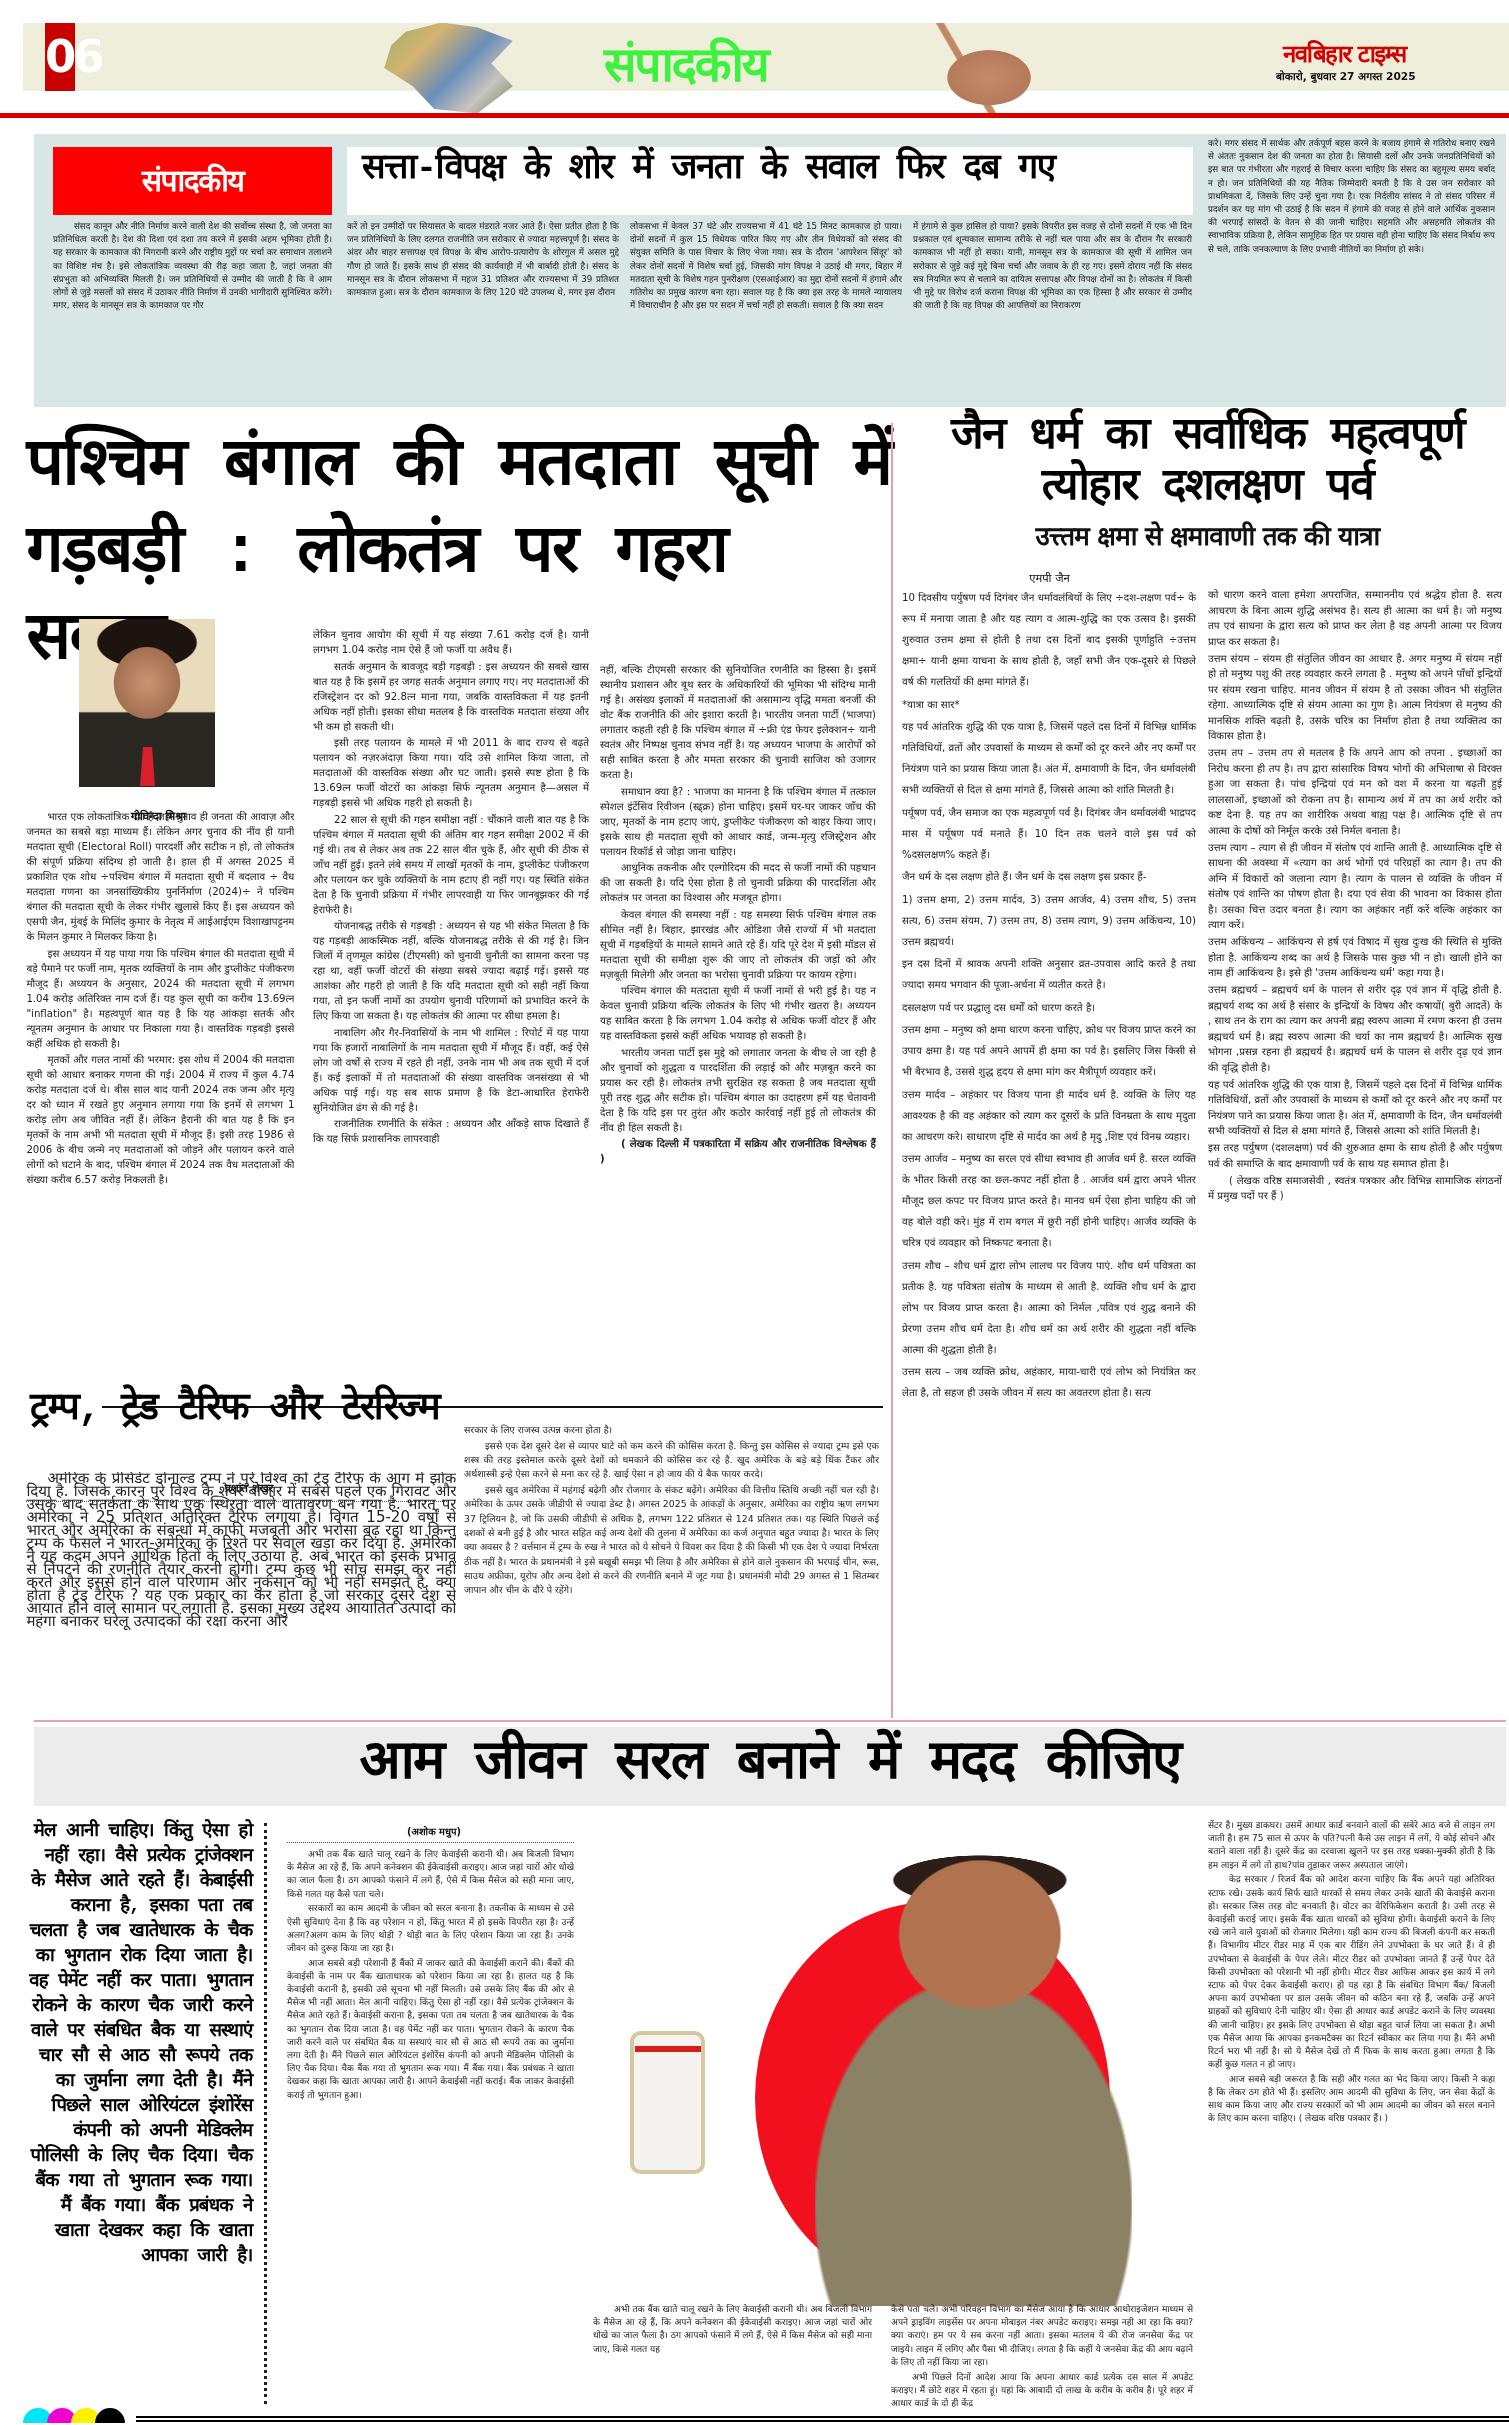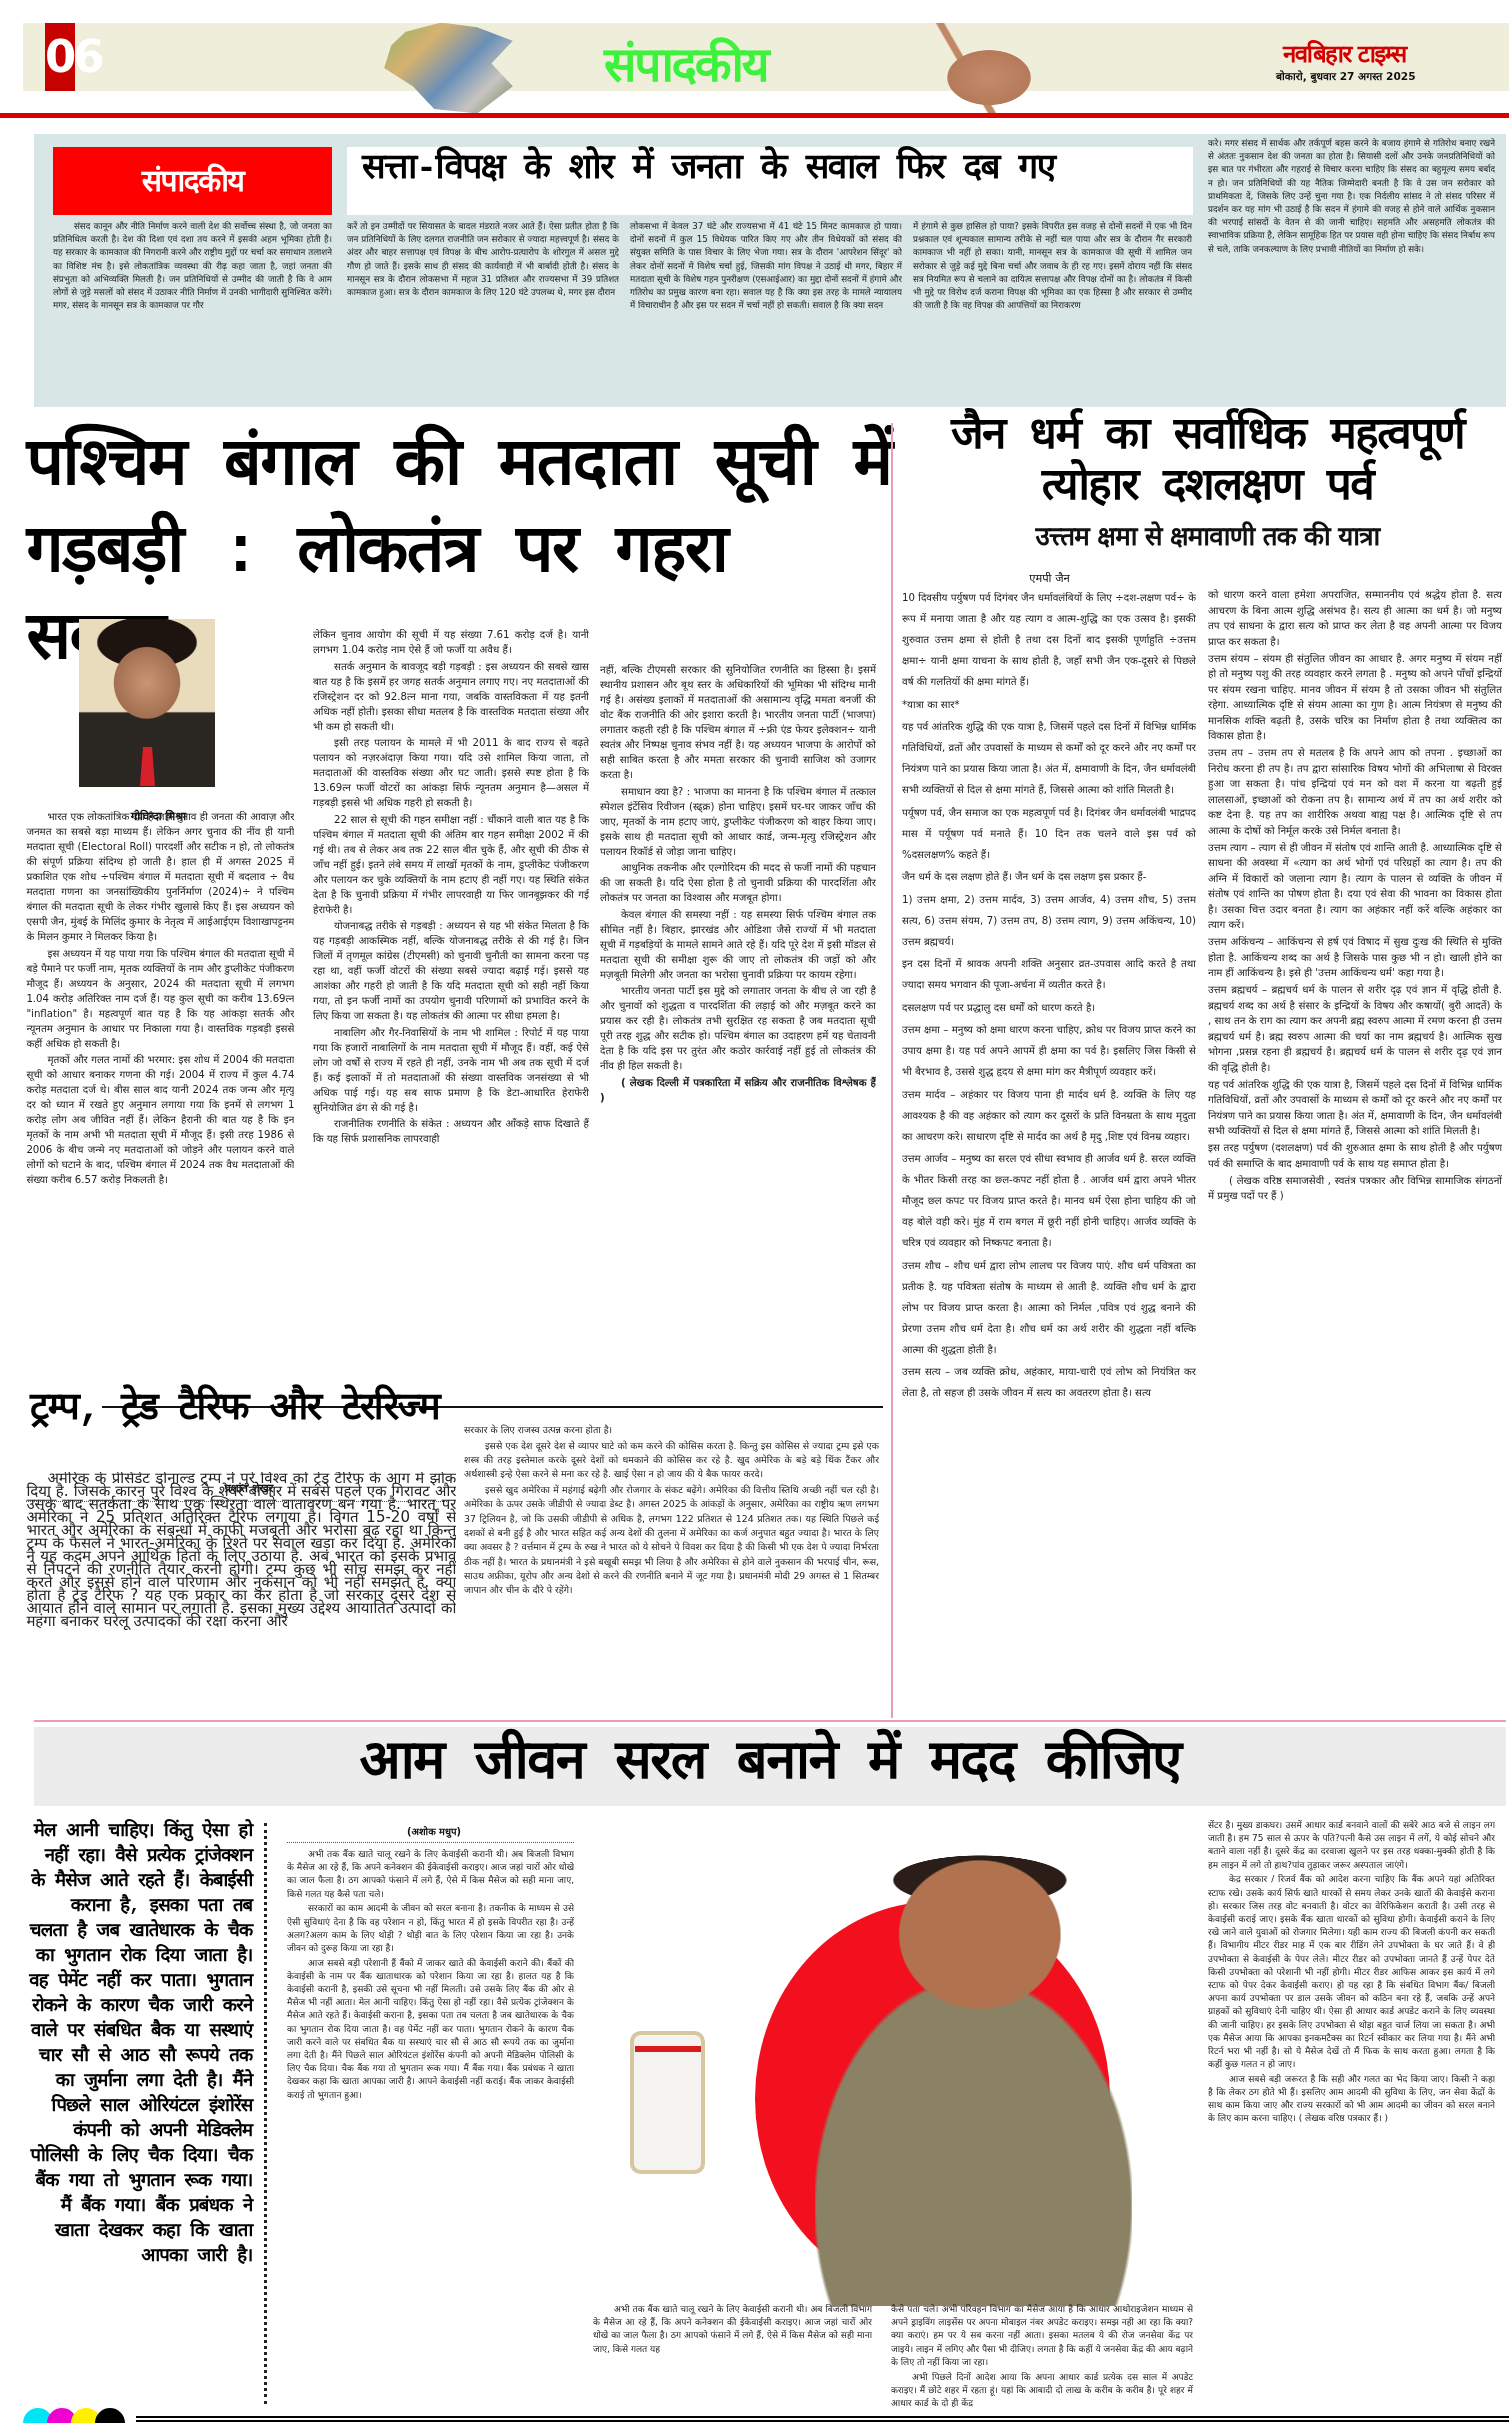--- a/index.html
+++ b/index.html
@@ -92,20 +92,21 @@
   <p>22 साल से सूची की गहन समीक्षा नहीं : चौंकाने वाली बात यह है कि पश्चिम बंगाल में मतदाता सूची की अंतिम बार गहन समीक्षा 2002 में की गई थी। तब से लेकर अब तक 22 साल बीत चुके हैं, और सूची की ठीक से जाँच नहीं हुई। इतने लंबे समय में लाखों मृतकों के नाम, डुप्लीकेट पंजीकरण और पलायन कर चुके व्यक्तियों के नाम हटाए ही नहीं गए। यह स्थिति संकेत देता है कि चुनावी प्रक्रिया में गंभीर लापरवाही या फिर जानबूझकर की गई हेराफेरी है।</p>
   <p>योजनाबद्ध तरीके से गड़बड़ी : अध्ययन से यह भी संकेत मिलता है कि यह गड़बड़ी आकस्मिक नहीं, बल्कि योजनाबद्ध तरीके से की गई है। जिन जिलों में तृणमूल कांग्रेस (टीएमसी) को चुनावी चुनौती का सामना करना पड़ रहा था, वहीं फर्जी वोटरों की संख्या सबसे ज्यादा बढ़ाई गई। इससे यह आशंका और गहरी हो जाती है कि यदि मतदाता सूची को सही नहीं किया गया, तो इन फर्जी नामों का उपयोग चुनावी परिणामों को प्रभावित करने के लिए किया जा सकता है। यह लोकतंत्र की आत्मा पर सीधा हमला है।</p>
   <p>नाबालिग और गैर-निवासियों के नाम भी शामिल : रिपोर्ट में यह पाया गया कि हजारों नाबालिगों के नाम मतदाता सूची में मौजूद हैं। वहीं, कई ऐसे लोग जो वर्षों से राज्य में रहते ही नहीं, उनके नाम भी अब तक सूची में दर्ज हैं। कई इलाकों में तो मतदाताओं की संख्या वास्तविक जनसंख्या से भी अधिक पाई गई। यह सब साफ प्रमाण है कि डेटा-आधारित हेराफेरी सुनियोजित ढंग से की गई है।</p>
   <p>राजनीतिक रणनीति के संकेत : अध्ययन और आँकड़े साफ दिखाते हैं कि यह सिर्फ प्रशासनिक लापरवाही</p>
 </div>
 <div class="abs txt" style="left:600px;top:662px;width:276px;height:747px">
   <p style="text-indent:0">नहीं, बल्कि टीएमसी सरकार की सुनियोजित रणनीति का हिस्सा है। इसमें स्थानीय प्रशासन और बूथ स्तर के अधिकारियों की भूमिका भी संदिग्ध मानी गई है। असंख्य इलाकों में मतदाताओं की असामान्य वृद्धि ममता बनर्जी की वोट बैंक राजनीति की ओर इशारा करती है। भारतीय जनता पार्टी (भाजपा) लगातार कहती रही है कि पश्चिम बंगाल में ÷फ्री एंड फेयर इलेक्शन÷ यानी स्वतंत्र और निष्पक्ष चुनाव संभव नहीं है। यह अध्ययन भाजपा के आरोपों को सही साबित करता है और ममता सरकार की चुनावी साजिश को उजागर करता है।</p>
   <p>समाधान क्या है? : भाजपा का मानना है कि पश्चिम बंगाल में तत्काल स्पेशल इंटेंसिव रिवीजन (स्ढ्क्र) होना चाहिए। इसमें घर-घर जाकर जाँच की जाए, मृतकों के नाम हटाए जाएं, डुप्लीकेट पंजीकरण को बाहर किया जाए। इसके साथ ही मतदाता सूची को आधार कार्ड, जन्म-मृत्यु रजिस्ट्रेशन और पलायन रिकॉर्ड से जोड़ा जाना चाहिए।</p>
   <p>आधुनिक तकनीक और एल्गोरिदम की मदद से फर्जी नामों की पहचान की जा सकती है। यदि ऐसा होता है तो चुनावी प्रक्रिया की पारदर्शिता और लोकतंत्र पर जनता का विश्वास और मजबूत होगा।</p>
   <p>केवल बंगाल की समस्या नहीं : यह समस्या सिर्फ पश्चिम बंगाल तक सीमित नहीं है। बिहार, झारखंड और ओडिशा जैसे राज्यों में भी मतदाता सूची में गड़बड़ियों के मामले सामने आते रहे हैं। यदि पूरे देश में इसी मॉडल से मतदाता सूची की समीक्षा शुरू की जाए तो लोकतंत्र की जड़ों को और मज़बूती मिलेगी और जनता का भरोसा चुनावी प्रक्रिया पर कायम रहेगा।</p>
+  <p>पश्चिम बंगाल की मतदाता सूची में फर्जी नामों से भरी हुई है। यह न केवल चुनावी प्रक्रिया बल्कि लोकतंत्र के लिए भी गंभीर खतरा है। अध्ययन यह साबित करता है कि लगभग 1.04 करोड़ से अधिक फर्जी वोटर हैं और यह वास्तविकता इससे कहीं अधिक भयावह हो सकती है।</p>
   <p>भारतीय जनता पार्टी इस मुद्दे को लगातार जनता के बीच ले जा रही है और चुनावों को शुद्धता व पारदर्शिता की लड़ाई को और मज़बूत करने का प्रयास कर रही है। लोकतंत्र तभी सुरक्षित रह सकता है जब मतदाता सूची पूरी तरह शुद्ध और सटीक हो। पश्चिम बंगाल का उदाहरण हमें यह चेतावनी देता है कि यदि इस पर तुरंत और कठोर कार्रवाई नहीं हुई तो लोकतंत्र की नींव ही हिल सकती है।</p>
   <p style="font-weight:bold">( लेखक दिल्ली में पत्रकारिता में सक्रिय और राजनीतिक विश्लेषक हैं )</p>
 </div>
 
 <div class="abs rule" style="left:102px;top:1406px;width:781px"></div>
 
 <div class="abs hl" id="trump-head">ट्रम्प, ट्रेड टैरिफ और टेररिज्म</div>
 <div class="abs byline" style="left:30px;top:1480px;width:438px">प्रशांत शेखर</div>
 <div class="abs" style="left:26.4px;top:1501px;width:423px;border-top:0.8px dotted #555"></div>
 <div class="abs txt" style="left:26.4px;top:1472px;width:430px;height:204px;font-size:15px;line-height:13px">

